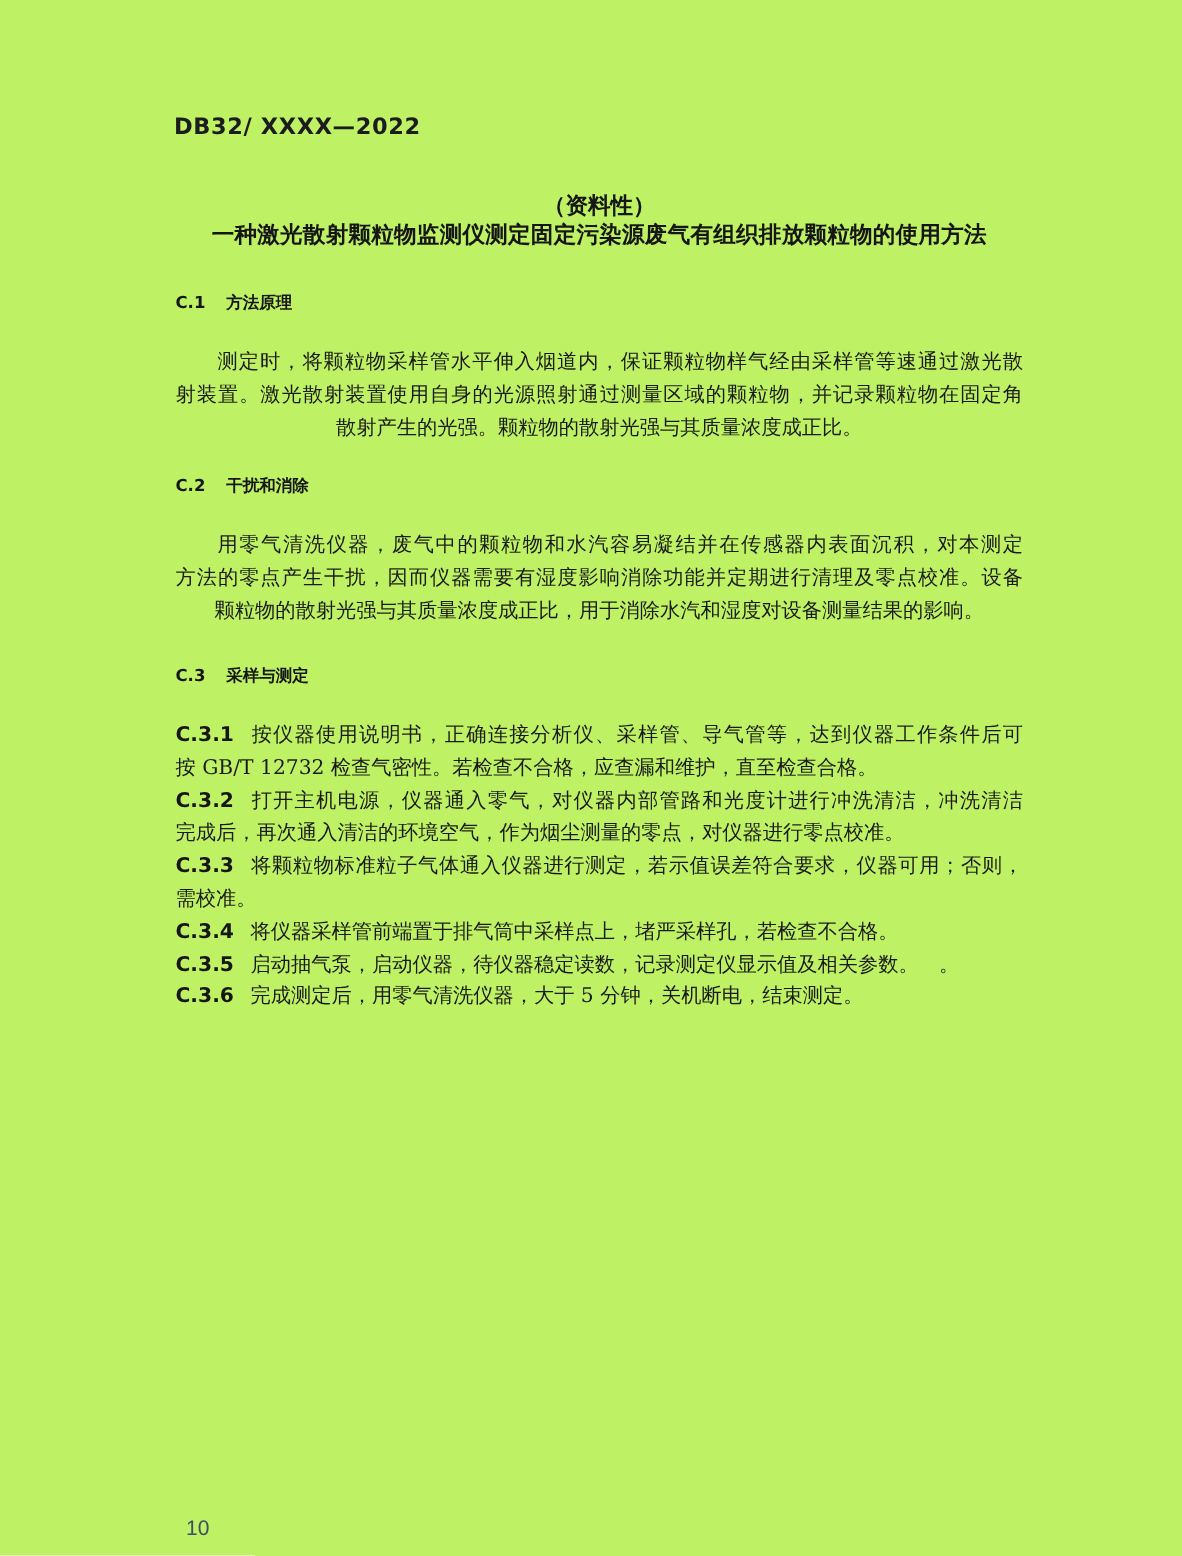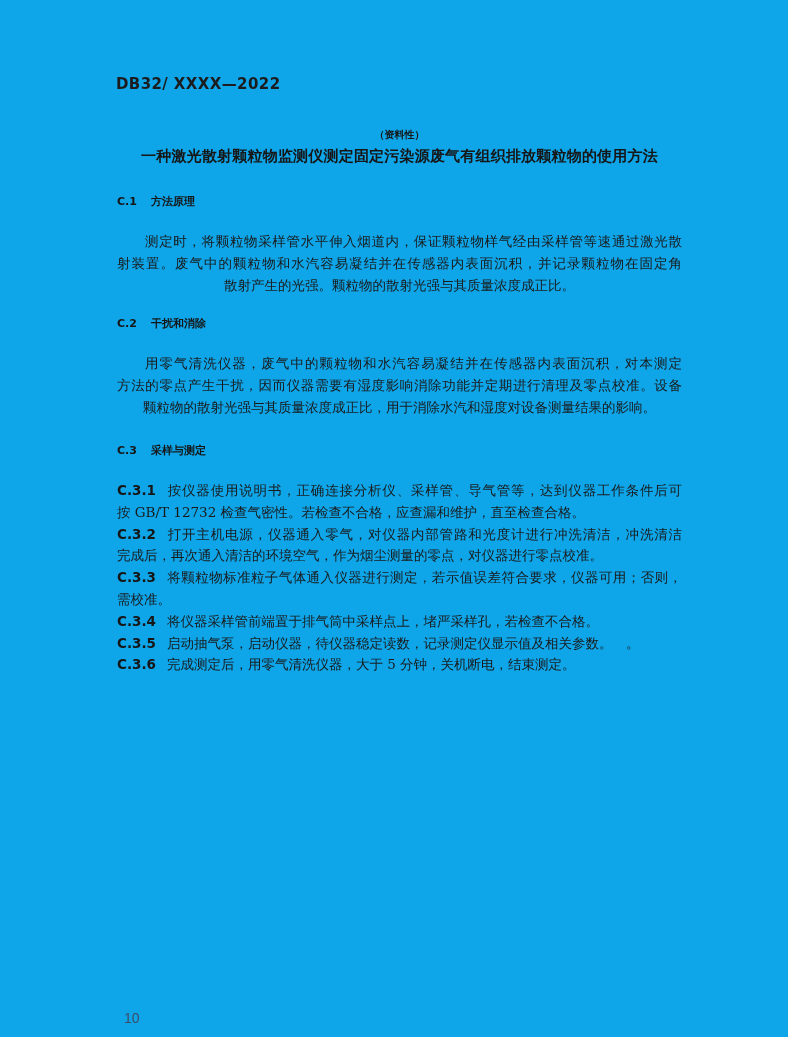--- a/index.html
+++ b/index.html
@@ -1,20 +1,20 @@
 <!DOCTYPE html>
 <html lang="zh"><head>
 <meta charset="utf-8">
 <style>
   html, body { margin: 0; padding: 0; background: #ffffff; }
   .page {
     position: relative;
     width: 788px;
     height: 1037px;
-    background: #0ea5e9;
+    background: #bef264;
     overflow: hidden;
     font-family: "DejaVu Serif", "Liberation Serif", serif;
     color: #1b1b1b;
   }
   .abs { position: absolute; }
   
   .doc-code {
     left: 116px; top: 75px;
     font-family: "DejaVu Sans", "Liberation Sans", sans-serif;
     font-weight: bold;
@@ -26,21 +26,21 @@
   
   .center-line {
     left: 117px; width: 565px;
     text-align: center;
     font-family: "DejaVu Sans", "Liberation Sans", sans-serif;
     font-weight: bold;
     color: #161616;
     white-space: nowrap;
   }
   .appendix-label { top: 107px; font-size: 15px; }
-  .appendix-type  { top: 128px; font-size: 10px; }
+  .appendix-type  { top: 128px; font-size: 15px; }
   .appendix-title { top: 147px; font-size: 15px; letter-spacing: 0.2px; }
   
   .sec-heading {
     left: 117px; width: 565px;
     font-family: "DejaVu Sans", "Liberation Sans", sans-serif;
     font-weight: bold;
     font-size: 11px;
     color: #161616;
     white-space: nowrap;
   }
@@ -93,21 +93,21 @@
   <div class="abs doc-code">DB32/ XXXX—2022</div>
 
   <div class="abs center-line appendix-type">（资料性）</div>
   <div class="abs center-line appendix-title">一种激光散射颗粒物监测仪测定固定污染源废气有组织排放颗粒物的使用方法</div>
 
   <div class="abs sec-heading sec1-heading">
     <span class="sec-num">C.1</span><span>方法原理</span>
   </div>
   <div class="abs para para1">
     <div class="body-line justify indent">测定时，将颗粒物采样管水平伸入烟道内，保证颗粒物样气经由采样管等速通过激光散</div>
-    <div class="body-line justify">射装置。废气中的颗粒物和水汽容易凝结并在传感器内表面沉积，并记录颗粒物在固定角</div>
+    <div class="body-line justify">射装置。激光散射装置使用自身的光源照射通过测量区域的颗粒物，并记录颗粒物在固定角</div>
     <div class="body-line last">散射产生的光强。颗粒物的散射光强与其质量浓度成正比。</div>
   </div>
 
   <div class="abs sec-heading sec2-heading">
     <span class="sec-num">C.2</span><span>干扰和消除</span>
   </div>
   <div class="abs para para2">
     <div class="body-line justify indent">用零气清洗仪器，废气中的颗粒物和水汽容易凝结并在传感器内表面沉积，对本测定</div>
     <div class="body-line justify">方法的零点产生干扰，因而仪器需要有湿度影响消除功能并定期进行清理及零点校准。设备</div>
     <div class="body-line last">颗粒物的散射光强与其质量浓度成正比，用于消除水汽和湿度对设备测量结果的影响。</div>

